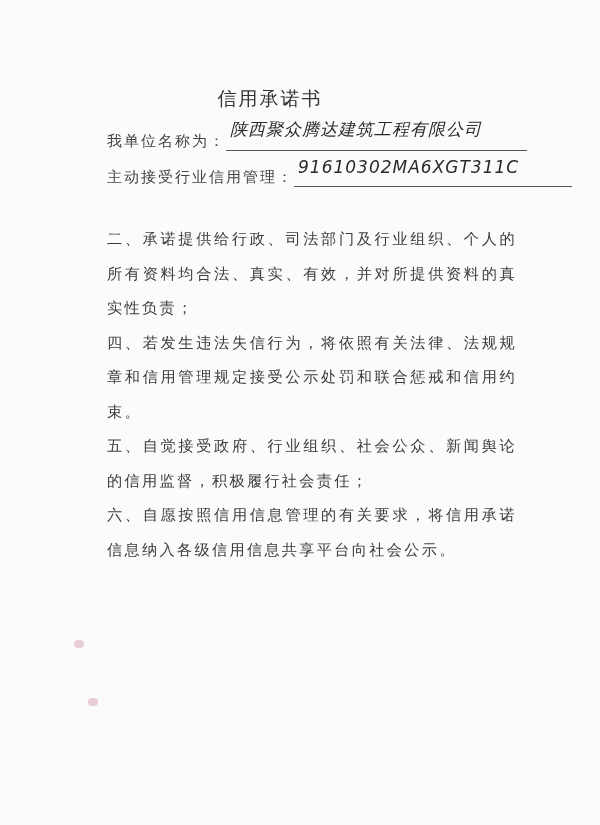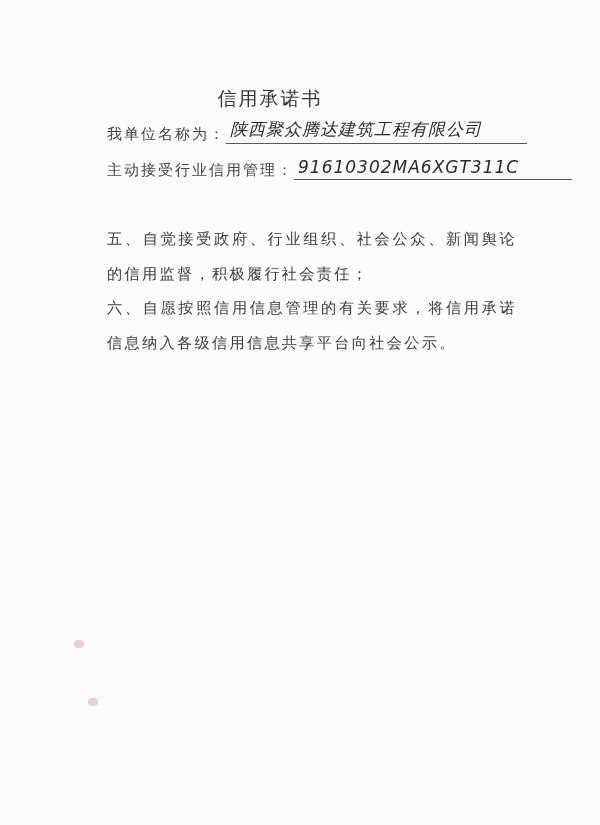--- a/index.html
+++ b/index.html
@@ -15,21 +15,21 @@
     position: absolute; top: 86px; left: 0; width: 540px;
     text-align: center; font-size: 19px; letter-spacing: 2px; color: #333;
   }
   .field-row { position: absolute; left: 107px; font-size: 15px; color: #444; letter-spacing: 2px; }
   .field-row .label { display: inline-block; vertical-align: bottom; }
   .field-row .value {
     display: inline-block; vertical-align: bottom;
     border-bottom: 1px solid #555;
     font-family: "DejaVu Sans", sans-serif;
     font-style: italic; color: #2a2a2a; font-size: 17px;
-    padding: 0 4px 2px 4px; letter-spacing: 1px;
+    padding: 0 4px 9px 4px; letter-spacing: 1px;
   }
   .row-name { top: 118px; }
   .row-name .value { width: 293px; }
   .row-code { top: 157px; }
   .row-code .value { width: 270px; }
   .body-text {
     position: absolute; left: 107px; top: 222px; width: 410px;
     font-size: 15.2px; line-height: 34.5px; letter-spacing: 2.3px; color: #3c3c3c;
   }
   .para { margin: 0; text-align: justify; }
@@ -47,20 +47,22 @@
 
   <div class="field-row row-name">
     <span class="label">我单位名称为：</span><span class="value">陕西聚众腾达建筑工程有限公司</span>
   </div>
 
   <div class="field-row row-code">
     <span class="label">主动接受行业信用管理：</span><span class="value">91610302MA6XGT311C</span>
   </div>
 
   <div class="body-text">
+    <p class="para">二、承诺提供给行政、司法部门及行业组织、个人的所有资料均合法、真实、有效，并对所提供资料的真实性负责；</p>
+    <p class="para">四、若发生违法失信行为，将依照有关法律、法规规章和信用管理规定接受公示处罚和联合惩戒和信用约束。</p>
     <p class="para">五、自觉接受政府、行业组织、社会公众、新闻舆论的信用监督，积极履行社会责任；</p>
     <p class="para">六、自愿按照信用信息管理的有关要求，将信用承诺信息纳入各级信用信息共享平台向社会公示。</p>
 
   </div>
 
   <div class="mark" style="left:74px; top:640px;"></div>
   <div class="mark" style="left:88px; top:698px;"></div>
 </div>
 
 </body></html>

